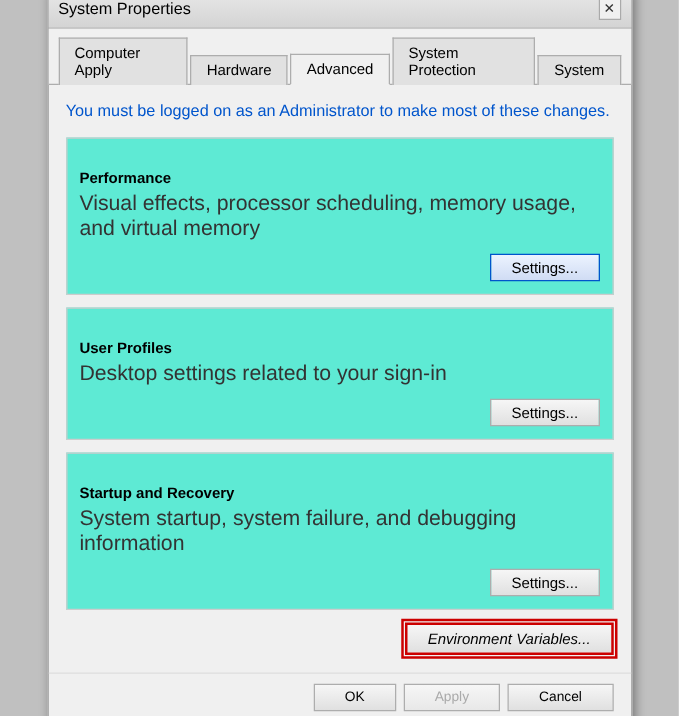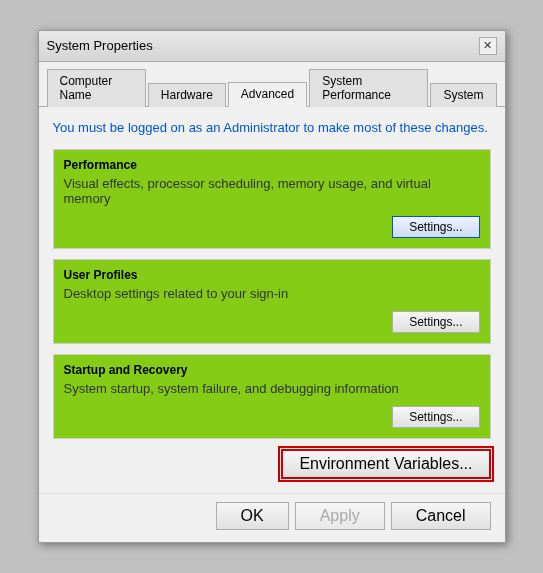--- a/index.html
+++ b/index.html
@@ -72,32 +72,32 @@
       padding: 12px 14px 10px 14px;
     }
     .admin-notice {
       color: #0055cc;
       font-size: 13px;
       margin-bottom: 12px;
       line-height: 1.4;
     }
     .section {
       border: 1px solid #ccc;
-      background: #84cc16;
+      background: #5eead4;
       margin-bottom: 10px;
-      padding: 8px 10px 10px 10px;
+      padding: 24px 10px 10px 10px;
     }
     .section-title {
       font-size: 12px;
       font-weight: 600;
       margin-bottom: 4px;
       color: #000;
     }
     .section-desc {
-      font-size: 13px;
+      font-size: 17px;
       color: #333;
       margin-bottom: 10px;
     }
     .section-footer {
       display: flex;
       justify-content: flex-end;
     }
     .btn {
       padding: 3px 16px;
       font-size: 12px;
@@ -112,41 +112,42 @@
       border: 1px solid #0055cc;
       background: linear-gradient(to bottom, #ecf3ff, #d0dcf4);
     }
     .env-section {
       margin-top: 6px;
       display: flex;
       justify-content: flex-end;
     }
     .btn-env {
       padding: 4px 16px;
-      font-size: 16px;
+      font-size: 12px;
       border: 2px solid #cc0000;
       background: linear-gradient(to bottom, #f6f6f6, #e0e0e0);
       cursor: pointer;
       color: #000;
       min-width: 140px;
       text-align: left;
       outline: 2px solid #cc0000;
       outline-offset: 1px;
+      font-style: italic;
     }
     .dialog-footer {
       display: flex;
       justify-content: flex-end;
       padding: 8px 14px 12px 14px;
       gap: 6px;
       border-top: 1px solid #ddd;
       margin-top: 4px;
     }
     .btn-footer {
       padding: 4px 24px;
-      font-size: 16px;
+      font-size: 11px;
       border: 1px solid #adadad;
       background: linear-gradient(to bottom, #f6f6f6, #e0e0e0);
       cursor: pointer;
       color: #000;
       min-width: 65px;
       text-align: center;
     }
     .btn-footer.disabled {
       color: #aaa;
       cursor: default;
@@ -158,30 +159,30 @@
 
 <div class="window">
 
   <div class="title-bar">
     <span class="title-bar-text">System Properties</span>
     <button class="close-btn">✕</button>
   </div>
 
   <div class="tab-bar">
     <div class="tab">
-      <span>Computer Name</span>
+      <span>Computer Apply</span>
     </div>
     <div class="tab">
       <span>Hardware</span>
     </div>
     <div class="tab active">
       <span>Advanced</span>
     </div>
     <div class="tab">
-      <span>System Performance</span>
+      <span>System Protection</span>
     </div>
     <div class="tab">
       <span>System</span>
     </div>
   </div>
 
   <div class="content">
     <div class="admin-notice">You must be logged on as an Administrator to make most of these changes.</div>
 
     <div class="section">

